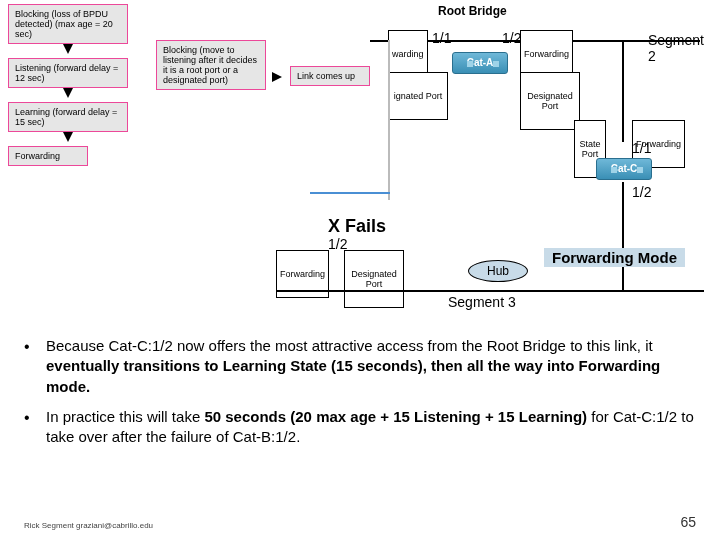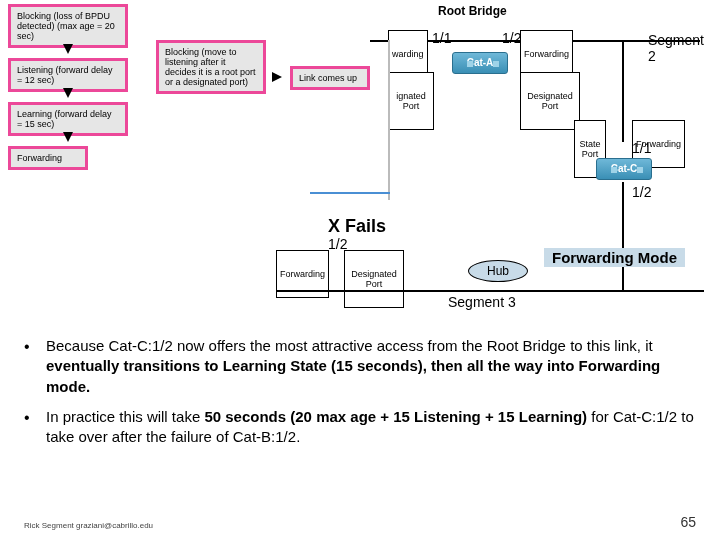--- a/index.html
+++ b/index.html
@@ -1,18 +1,18 @@
 <!DOCTYPE html>
 <html><head>
 <meta charset="utf-8">
 <style>
 *{box-sizing:border-box;margin:0;padding:0;font-family:Arial,Helvetica,sans-serif}
 html,body{width:720px;height:540px;background:#fff;position:relative;overflow:hidden}
 .abs{position:absolute}
-.state-box{border:3px solid #ec4899;background:#e6e6e6;padding:4px 6px;font-size:9px;width:120px;text-align:left}
+.state-box{border:1px solid #ec4899;background:#e6e6e6;padding:4px 6px;font-size:9px;width:120px;text-align:left}
 .arrow-down{width:0;height:0;border-left:5px solid transparent;border-right:5px solid transparent;border-top:10px solid #000;position:absolute}
 .arrow-right{width:0;height:0;border-top:5px solid transparent;border-bottom:5px solid transparent;border-left:10px solid #000;position:absolute}
 .port-box{border:1px solid #000;background:#fff;font-size:9px;padding:18px 3px;text-align:center}
 .switch{background:linear-gradient(#6fb8d8,#3a8fb5);border:1px solid #2a6f8f;border-radius:3px;color:#fff;font-size:10px;font-weight:bold;text-align:center;padding:4px 0;width:56px;height:22px}
 .switch::before,.switch::after{content:"";position:absolute;width:6px;height:6px;background:#9fd3e8;top:8px}
 .wire{position:absolute;background:#000}
 .label-sm{font-size:14px}
 .hub-ellipse{border:1px solid #000;border-radius:50%/50%;background:#c8dbe8;font-size:12px;text-align:left;padding:3px 18px}
 .highlight{background:#c8dbe8;font-size:15px;font-weight:bold;padding:1px 8px}
 .xfail{font-family:Arial;font-size:18px;font-weight:bold;color:#000}
@@ -46,21 +46,21 @@
 <div class="root-title">Root Bridge</div>
 
 <div class="wire" style="left:370px;top:40px;width:330px;height:2px"></div>
 <div class="abs label-sm" style="left:704px;top:32px;transform:translateX(-100%)">Segment 2</div>
 
 <div class="abs port-box" style="left:388px;top:30px">warding</div>
 <div class="abs label-sm" style="left:432px;top:30px">1/1</div>
 <div class="abs label-sm" style="left:502px;top:30px">1/2</div>
 <div class="abs port-box" style="left:520px;top:30px">Forwarding</div>
 <div class="abs switch" style="left:452px;top:52px"><span>Cat-A</span></div>
-<div class="abs port-box" style="left:388px;top:72px;width:46px">ignated Port</div>
+<div class="abs port-box" style="left:388px;top:72px;width:60px">ignated Port</div>
 <div class="abs port-box" style="left:520px;top:72px;width:60px">Designated Port</div>
 
 <div class="wire" style="left:622px;top:40px;width:2px;height:102px"></div>
 <div class="abs port-box" style="left:574px;top:120px;width:32px">State Port</div>
 <div class="abs port-box" style="left:632px;top:120px">Forwarding</div>
 <div class="abs label-sm" style="left:632px;top:140px">1/1</div>
 <div class="abs switch" style="left:596px;top:158px"><span>Cat-C</span></div>
 <div class="abs label-sm" style="left:632px;top:184px">1/2</div>
 <div class="wire" style="left:622px;top:182px;width:2px;height:108px"></div>
 

